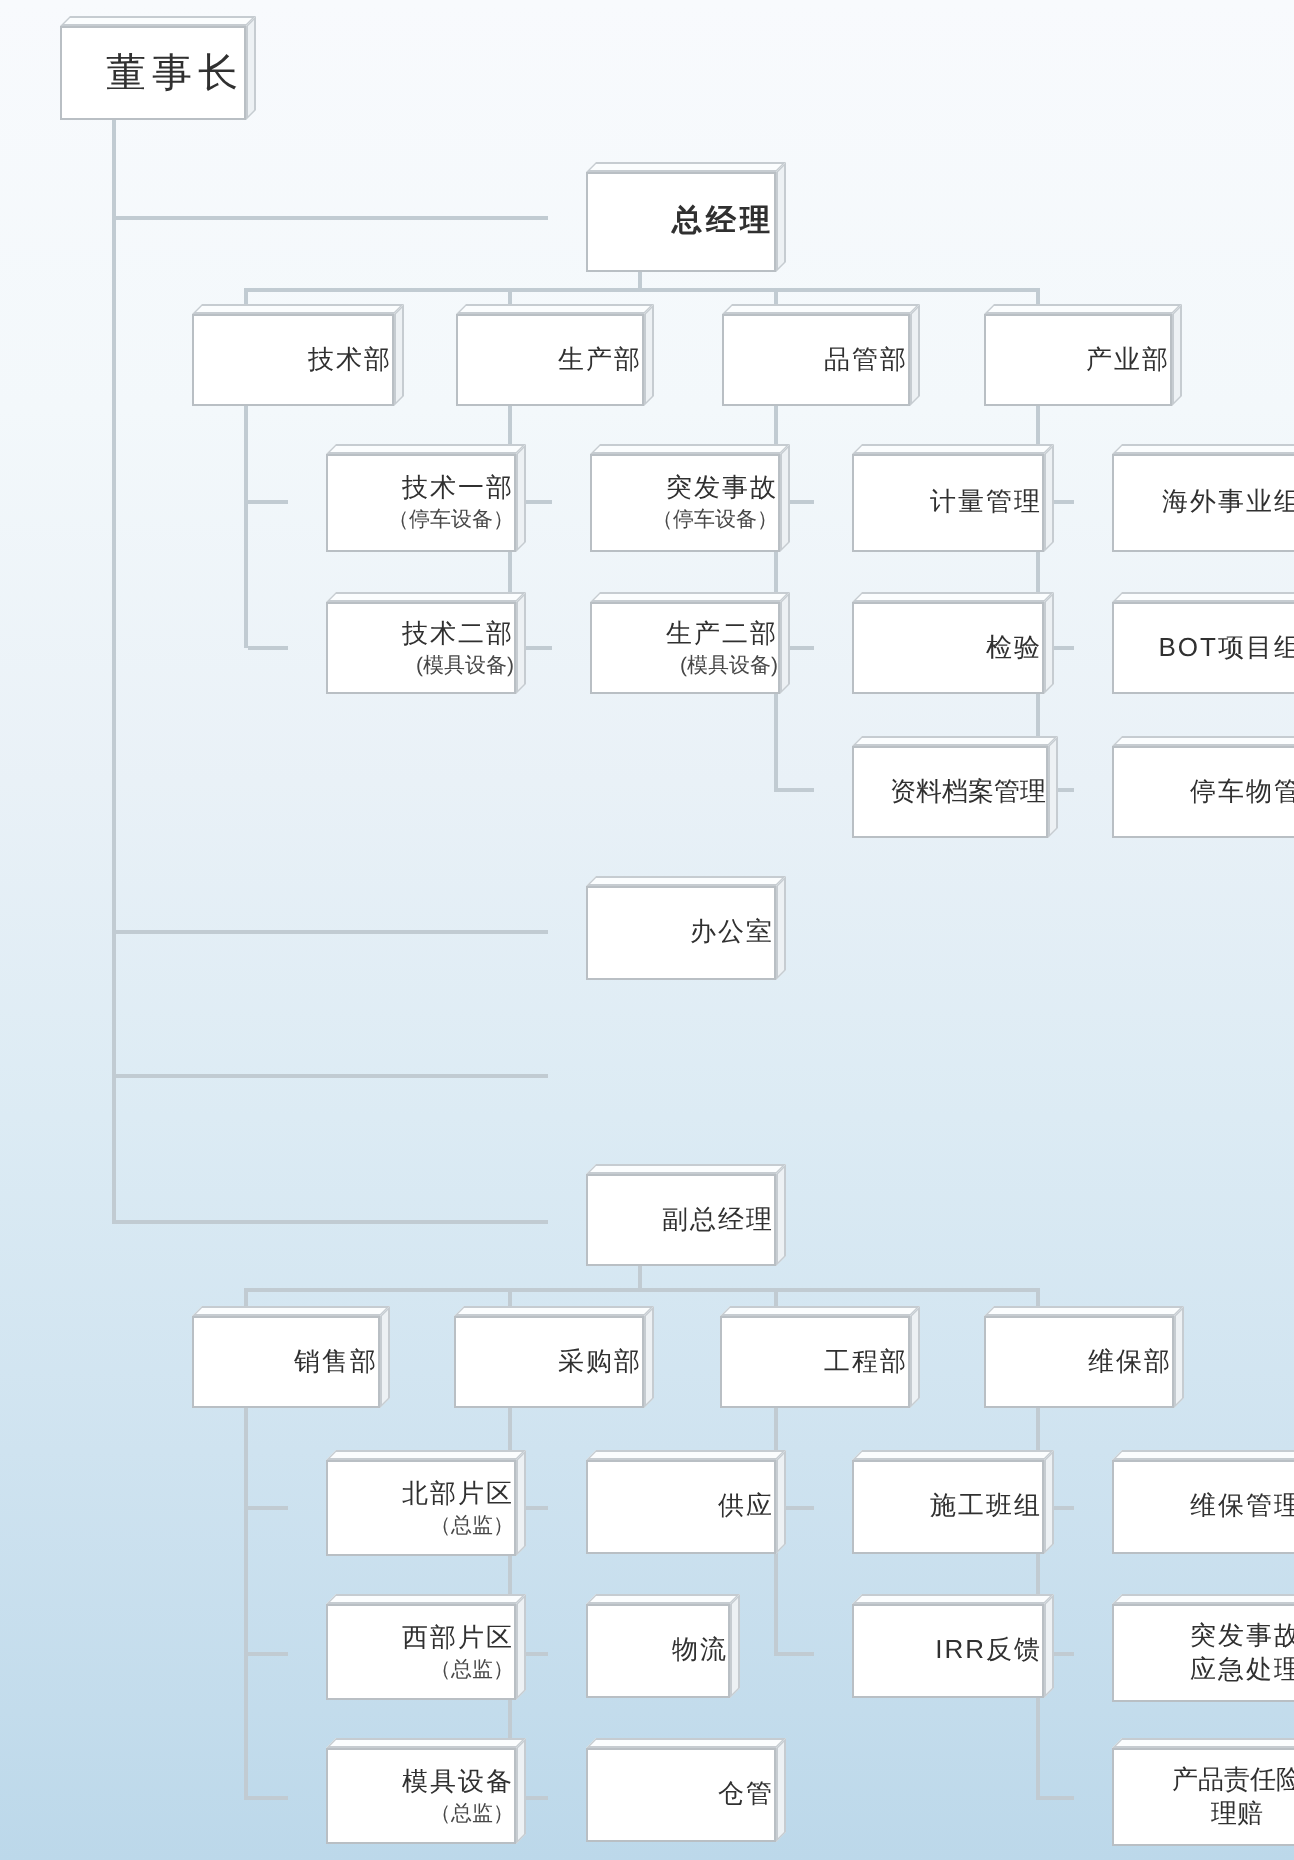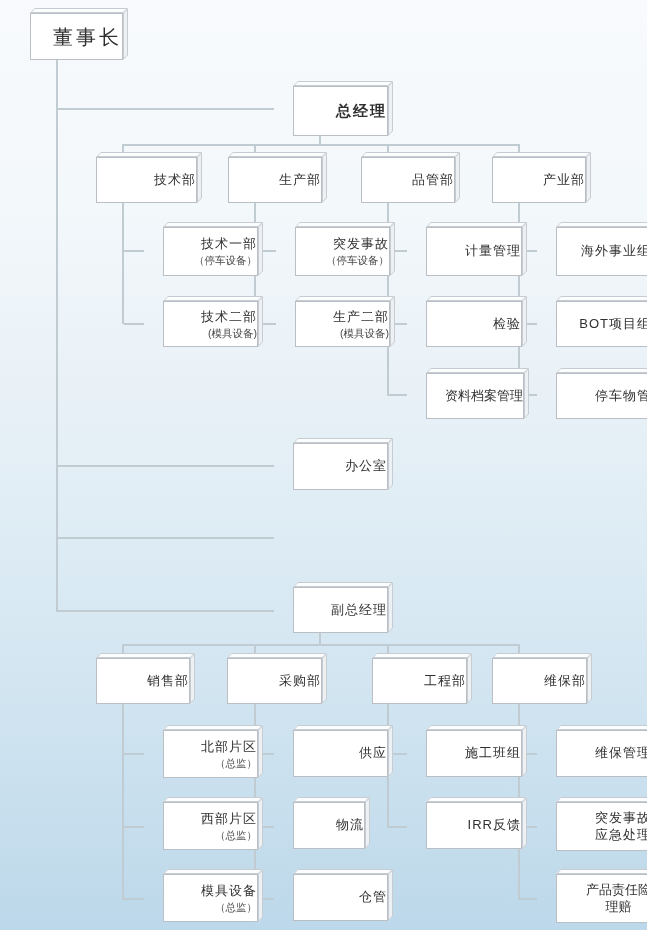--- a/index.html
+++ b/index.html
@@ -148,21 +148,21 @@
   <div class="bx" style="left:273px;top:587px;width:95px;height:46px">
     <div class="lbl">副总经理</div>
   </div>
 
   <div class="bx" style="left:76px;top:658px;width:94px;height:46px">
     <div class="lbl">销售部</div>
   </div>
   <div class="bx" style="left:207px;top:658px;width:95px;height:46px">
     <div class="lbl">采购部</div>
   </div>
-  <div class="bx" style="left:352px;top:658px;width:95px;height:46px">
+  <div class="bx" style="left:340px;top:658px;width:95px;height:46px">
     <div class="lbl">工程部</div>
   </div>
   <div class="bx" style="left:472px;top:658px;width:95px;height:46px">
     <div class="lbl">维保部</div>
   </div>
 
   <div class="bx" style="left:143px;top:730px;width:95px;height:48px">
     <div class="lbl">北部片区</div>
     <div class="sub">（总监）</div>
   </div>

